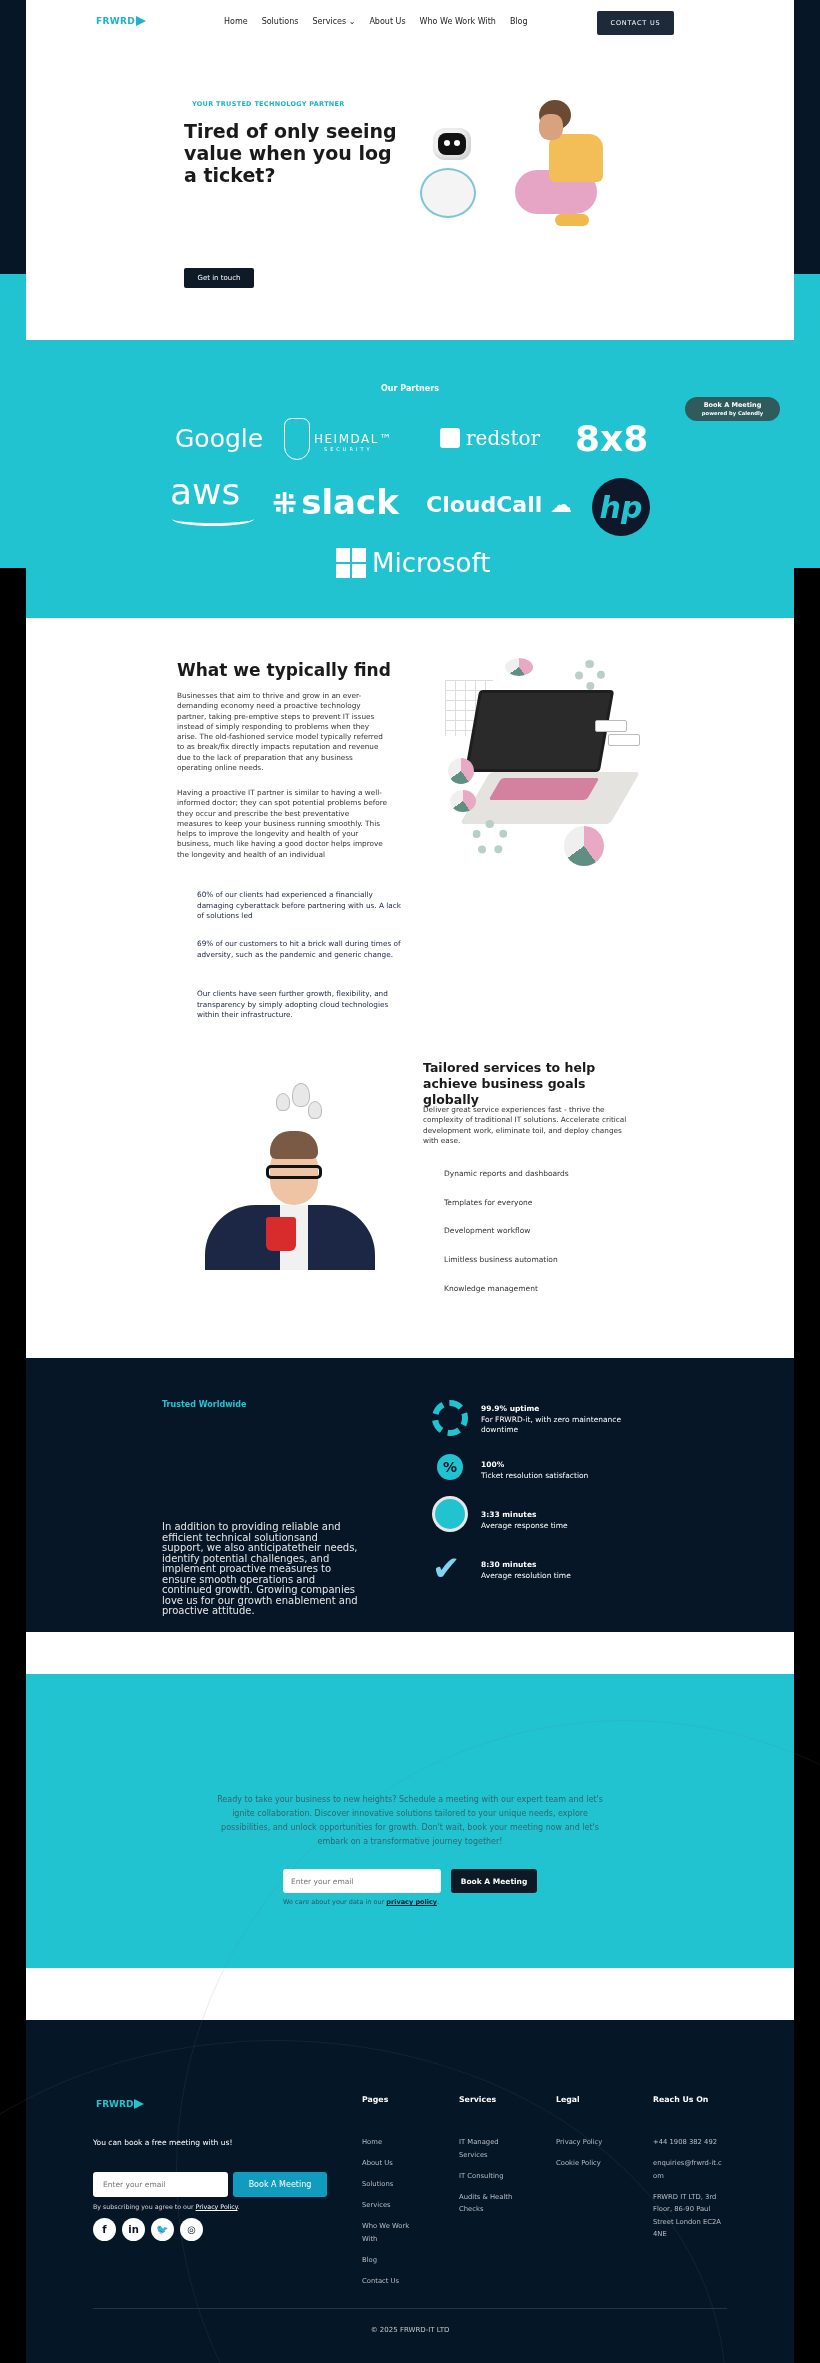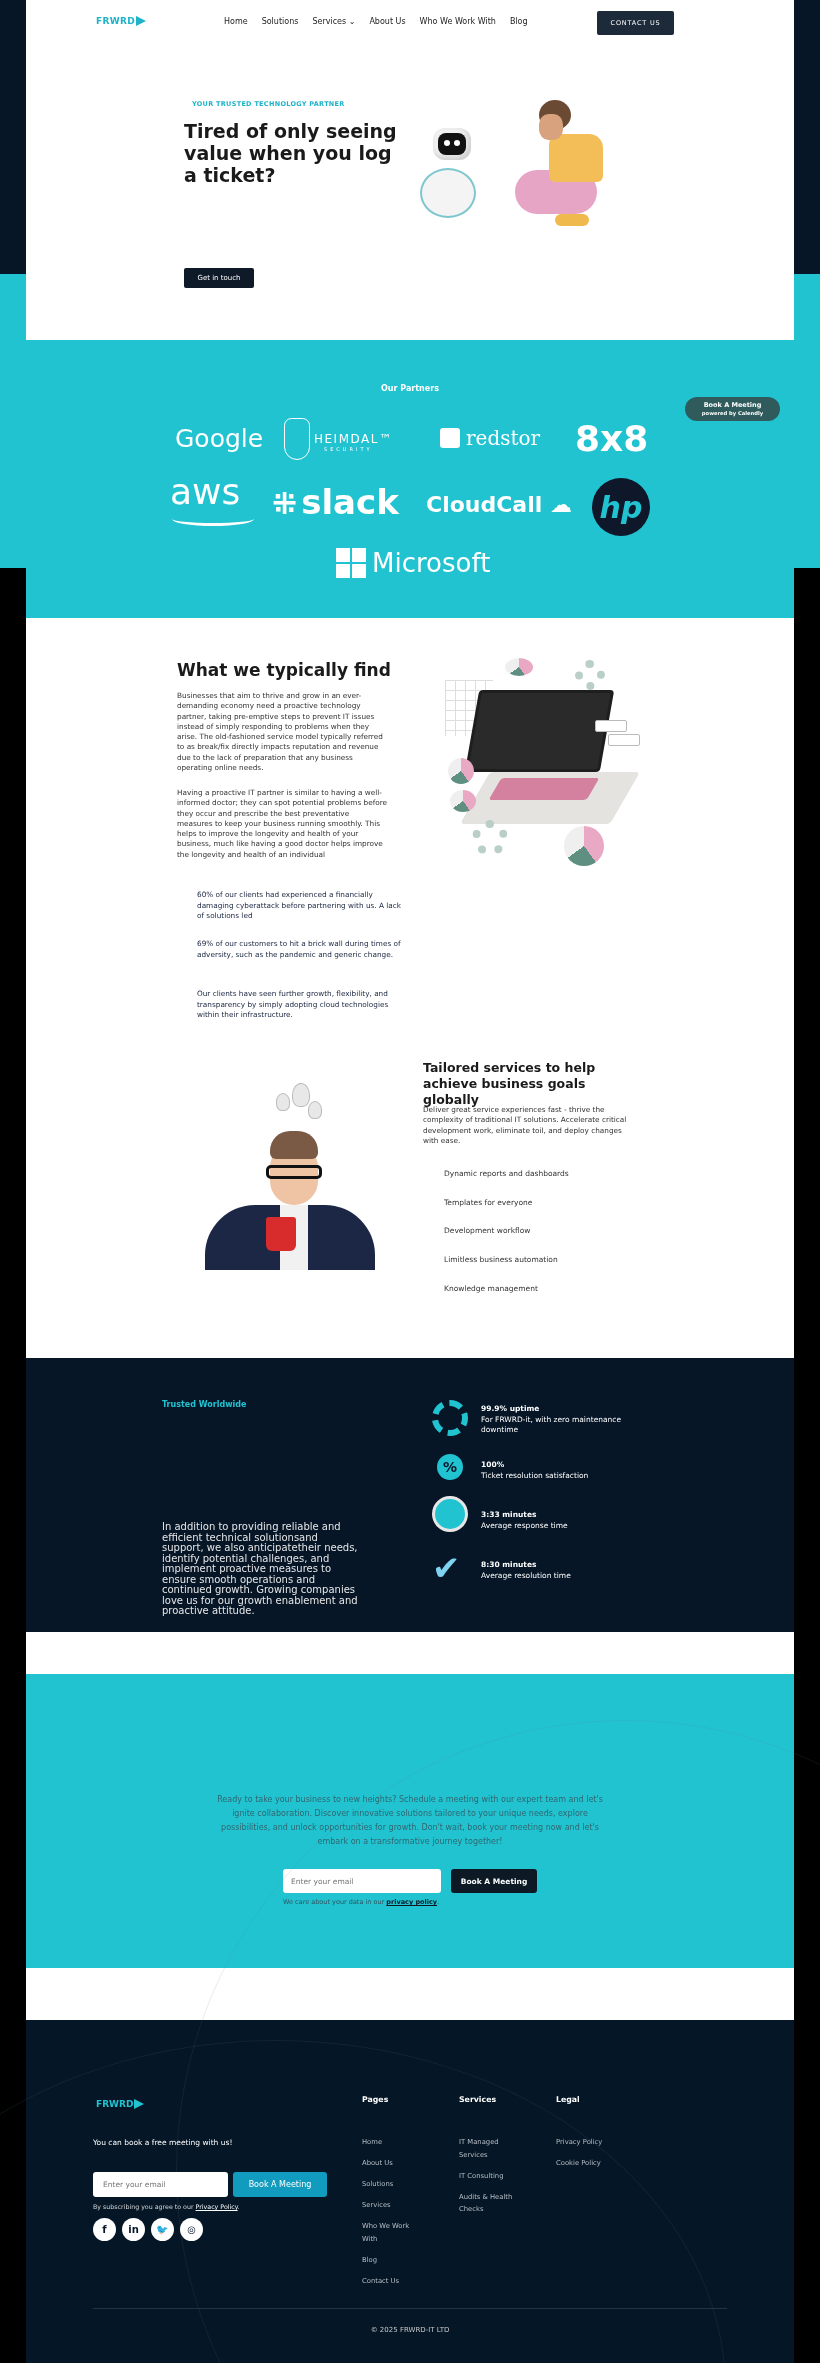--- a/index.html
+++ b/index.html
@@ -285,16 +285,22 @@
     <h4>Services</h4>
     <div style="width:60px">IT Managed Services</div>
     <div>IT Consulting</div>
     <div style="width:65px">Audits &amp; Health Checks</div>
   </div>
   <div class="fcol" style="left:556px">
     <h4>Legal</h4>
     <div>Privacy Policy</div>
     <div>Cookie Policy</div>
   </div>
+  <div class="fcol" style="left:653px;width:72px">
+    <h4>Reach Us On</h4>
+    <div>+44 1908 382 492</div>
+    <div style="word-break:break-all">enquiries@frwrd-it.com</div>
+    <div>FRWRD IT LTD, 3rd Floor, 86-90 Paul Street London EC2A 4NE</div>
+  </div>
 
   <div class="fline"></div>
   <div class="copy">© 2025 FRWRD-IT LTD</div>
 </div>
 
 </body></html>

